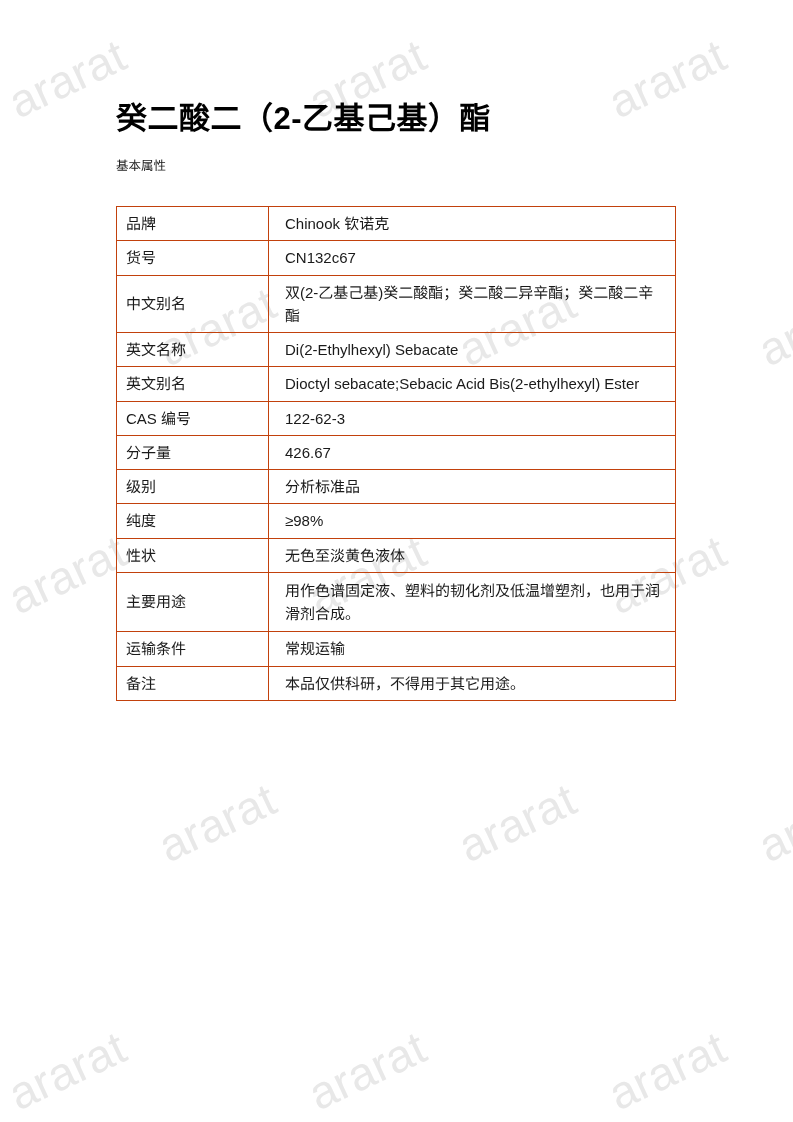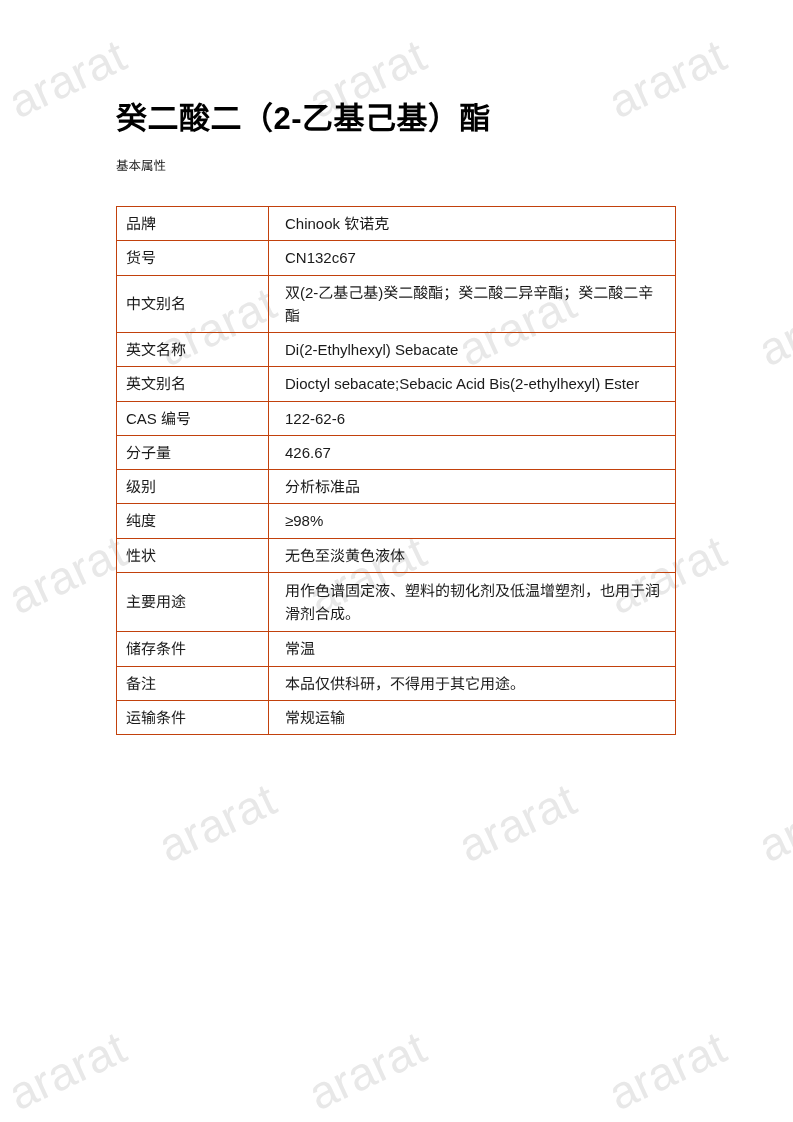--- a/index.html
+++ b/index.html
@@ -156,21 +156,21 @@
         <tr>
           <td class="cell-label">英文名称</td>
           <td class="cell-value">Di(2-Ethylhexyl) Sebacate</td>
         </tr>
         <tr>
           <td class="cell-label">英文别名</td>
           <td class="cell-value">Dioctyl sebacate;Sebacic Acid Bis(2-ethylhexyl) Ester</td>
         </tr>
         <tr>
           <td class="cell-label">CAS 编号</td>
-          <td class="cell-value">122-62-6</td>
+          <td class="cell-value">122-62-3</td>
         </tr>
         <tr>
           <td class="cell-label">分子量</td>
           <td class="cell-value">426.67</td>
         </tr>
         <tr>
           <td class="cell-label">级别</td>
           <td class="cell-value">分析标准品</td>
         </tr>
         <tr>
@@ -179,27 +179,23 @@
         </tr>
         <tr>
           <td class="cell-label">性状</td>
           <td class="cell-value">无色至淡黄色液体</td>
         </tr>
         <tr class="row-tall">
           <td class="cell-label">主要用途</td>
           <td class="cell-value">用作色谱固定液、塑料的韧化剂及低温增塑剂，也用于润滑剂合成。</td>
         </tr>
         <tr>
-          <td class="cell-label">储存条件</td>
-          <td class="cell-value">常温</td>
+          <td class="cell-label">运输条件</td>
+          <td class="cell-value">常规运输</td>
         </tr>
         <tr>
           <td class="cell-label">备注</td>
           <td class="cell-value">本品仅供科研，不得用于其它用途。</td>
         </tr>
-        <tr>
-          <td class="cell-label">运输条件</td>
-          <td class="cell-value">常规运输</td>
-        </tr>
       </tbody>
   </table>
 
 </div>
 
 </body></html>

